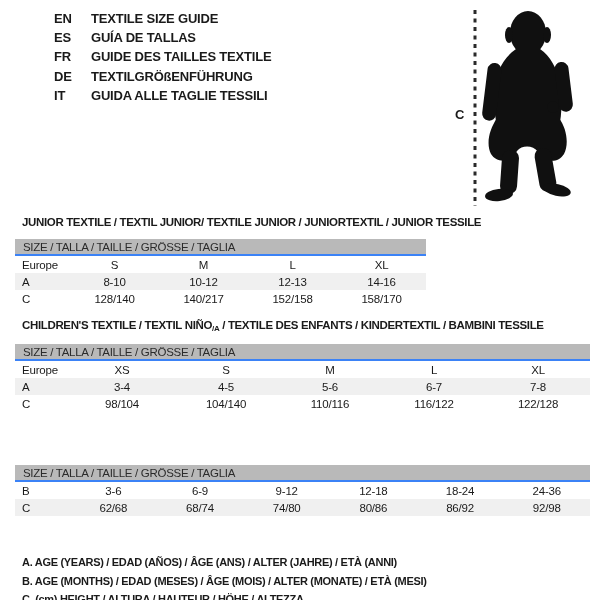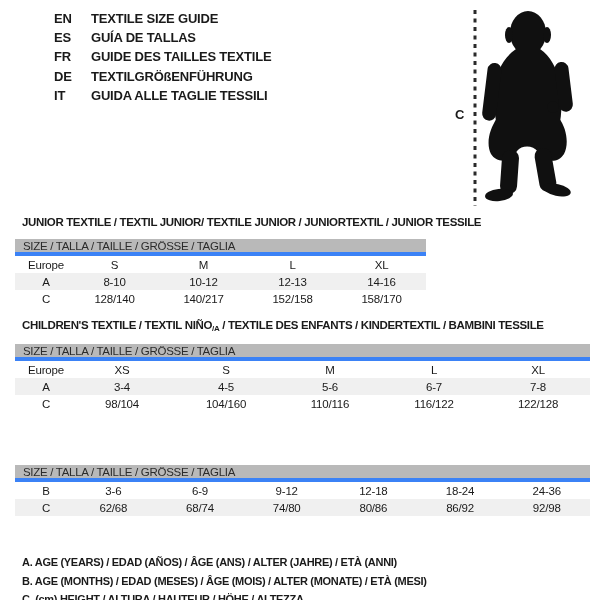--- a/index.html
+++ b/index.html
@@ -25,25 +25,25 @@
   .title-3{top:424px;line-height:18px;}
 
   
   .size-table{position:absolute;left:15px;}
   .table-1{top:239px;width:411px;}
   .table-2{top:344px;width:575px;}
   .table-3{top:465px;width:575px;}
   .size-bar{
     height:17px;background:#b9b9b9;display:flex;align-items:center;
     padding-left:8px;font-size:11.5px;letter-spacing:-0.3px;color:#2b2b2b;box-sizing:border-box;
-    border-bottom:4px solid #3b82f6;
+    border-bottom:2px solid #3b82f6;
   }
   .trow{display:flex;height:17px;align-items:center;font-size:11.5px;letter-spacing:-0.2px;}
   .trow.alt{background:#f0f0f0;}
-  .tlabel{width:55px;flex:0 0 55px;padding-left:7px;box-sizing:border-box;text-align:center;}
+  .tlabel{width:55px;flex:0 0 55px;padding-left:7px;box-sizing:border-box;}
   .tcell{flex:1;text-align:center;}
 
   
   .notes{position:absolute;left:22px;top:553px;font-weight:700;font-size:11px;letter-spacing:-0.3px;line-height:18.6px;white-space:nowrap;}
 </style>
 </head>
 <body>
 
 <div class="lang-block">
   <div class="lang-row">
@@ -128,21 +128,21 @@
     <div class="tlabel">A</div>
     <div class="tcell">3-4</div>
     <div class="tcell">4-5</div>
     <div class="tcell">5-6</div>
     <div class="tcell">6-7</div>
     <div class="tcell">7-8</div>
   </div>
   <div class="trow">
     <div class="tlabel">C</div>
     <div class="tcell">98/104</div>
-    <div class="tcell">104/160</div>
+    <div class="tcell">104/140</div>
     <div class="tcell">110/116</div>
     <div class="tcell">116/122</div>
     <div class="tcell">122/128</div>
   </div>
 </div>
 
 <div class="tbl-title title-3">
 </div>
 <div class="size-table table-3">
   <div class="size-bar">SIZE / TALLA / TAILLE / GRÖSSE / TAGLIA</div>

